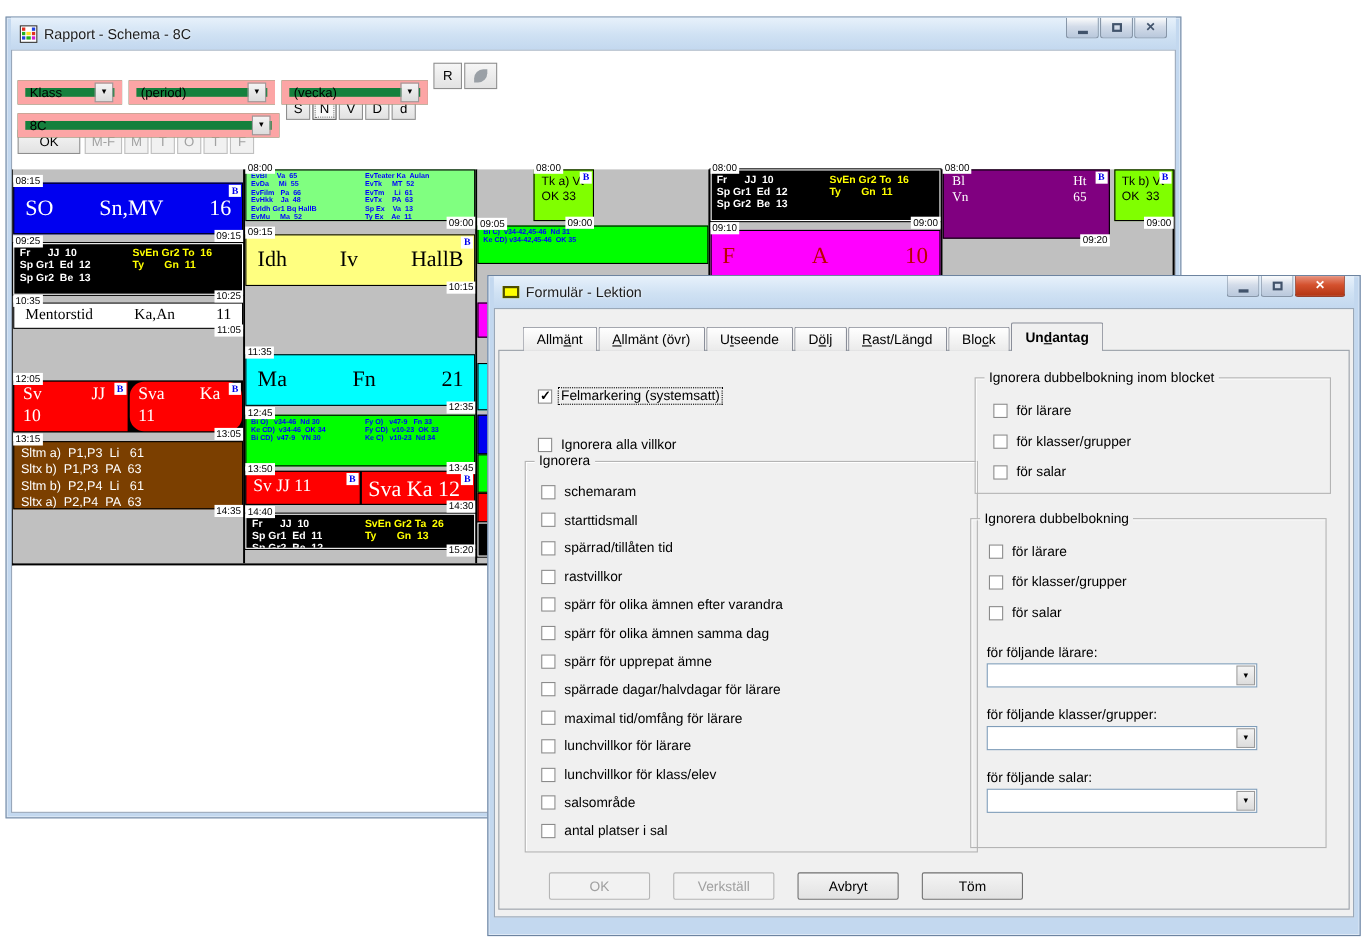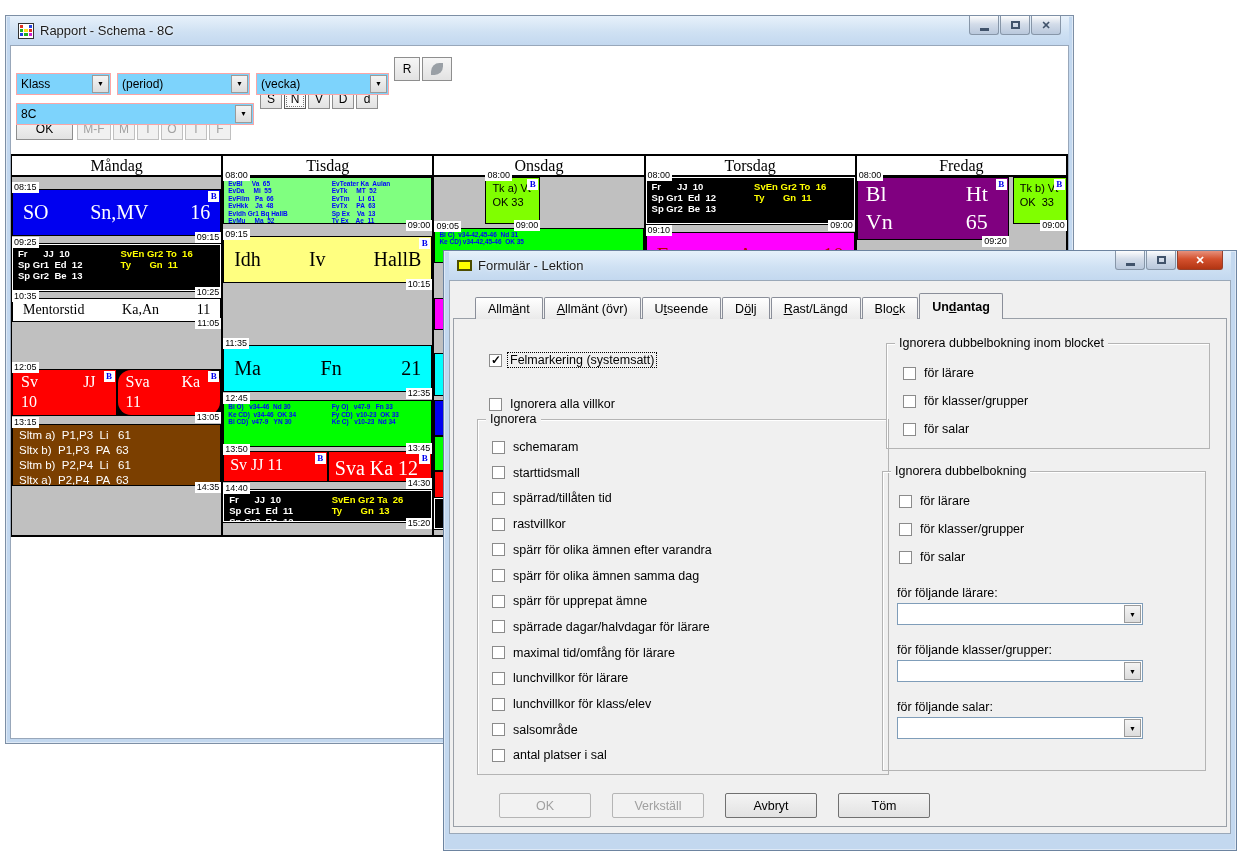--- a/index.html
+++ b/index.html
@@ -26,21 +26,21 @@
   
   #rapport-window { left:5px; top:15px; width:1069px; height:729px; z-index:1; padding:0 4px 4px; }
   #rapport-client { background:#ffffff; height:calc(100% - 29px); border:1px solid #98a7ba; overflow:hidden; }
   .app-icon { width:16px; height:16px; display:grid; grid-template-columns:repeat(3,1fr);
               grid-template-rows:repeat(3,1fr); border:1px solid #333; background:#fff; gap:1px; padding:1px; }
   .app-icon i { display:block; }
   .dlg-icon { width:15px; height:11px; background:#ffff00; border:2px solid #4d4d00; }
 
   .toolbar { padding:12px 0 0 5px; }
   .tb-row { display:flex; align-items:center; margin-bottom:8px; height:22px; }
-  .combo { height:22px; border:1px solid #fca5a5; background:#7dd3fc; display:flex; align-items:center;
+  .combo { height:22px; border:7px solid #fca5a5; background:#15803d; display:flex; align-items:center;
            font-size:12px; position:relative;margin-top:29px; }
   .combo .ctext { flex:1; padding:0 4px; white-space:nowrap; overflow:hidden; }
   .carrow { width:17px; height:18px; margin-right:1px; background:linear-gradient(#f4f4f4,#dcdcdc);
             border:1px solid #9a9a9a; display:flex; align-items:center; justify-content:center;
             font-size:7px; color:#000; }
   .sbtn { height:22px; border:1px solid #8e8e8e; background:linear-gradient(#f6f6f6,#e2e2e2);
           font-size:12px; display:flex; align-items:center; justify-content:center; color:#000; }
   .sbtn.sq { width:22px; height:20px; }
   .sbtn.active { background:#fafafa; border:1px solid #5a5a5a; outline:1px dotted #777; outline-offset:-3px; }
   .sbtn.disabled { color:#a2a2a2; background:#f1f1f1; border-color:#c0c0c0; }
@@ -186,27 +186,20 @@
               <div class="sbtn disabled" style="width: 22px;">M</div>
               <div class="sbtn disabled" style="width: 22px;">T</div>
               <div class="sbtn disabled" style="width: 22px;">O</div>
               <div class="sbtn disabled" style="width: 22px;">T</div>
               <div class="sbtn disabled" style="width: 22px;">F</div>
             </div>
         </div>
       </div>
 
       <div id="schedule">
-        <div id="sched-header">
-            <div class="day-header">Måndag</div>
-            <div class="day-header">Tisdag</div>
-            <div class="day-header">Onsdag</div>
-            <div class="day-header">Torsdag</div>
-            <div class="day-header">Fredag</div>
-          </div>
         <div id="sched-body">
             <div class="day-col">
               <div class="blk" style="top: 11.75px; height: 47px; background: rgb(0, 0, 240);">
                 <div class="content spread" style="font-size: 20px; color: rgb(255, 255, 255);">
                   <span>SO</span>
                   <span>Sn,MV</span>
                   <span>16</span>
                 </div>
                 <span class="badge">B</span>
                 <span class="chip start">08:15</span>
@@ -362,21 +355,21 @@
                 <div class="content spread" style="font-size: 21px; color: rgb(187, 0, 0);">
                   <span>F</span>
                   <span>A</span>
                   <span>10</span>
                 </div>
                 <span class="chip start">09:10</span>
               </div>
             </div>
             <div class="day-col">
               <div class="blk" style="top: 0px; height: 62.6667px; left: 0px; right: auto; width: 152px; background: rgb(128, 0, 128);">
-                <div class="content spread2 pr" style="font-size: 22px; color: rgb(255, 255, 255);">
+                <div class="content spread2 pr" style="font-size: 12px; color: rgb(255, 255, 255);">
                   <div class="r2">
                     <span>Bl</span>
                     <span>Ht</span>
                   </div>
                   <div class="r2">
                     <span>Vn</span>
                     <span>65</span>
                   </div>
                 </div>
                 <span class="badge">B</span>

